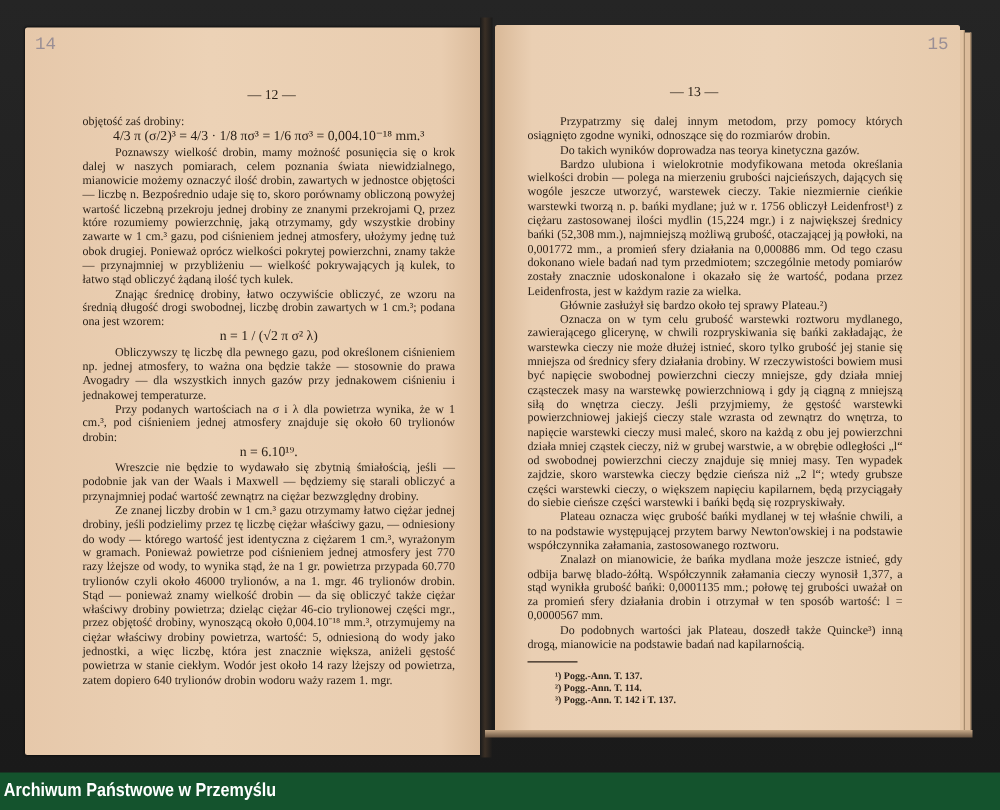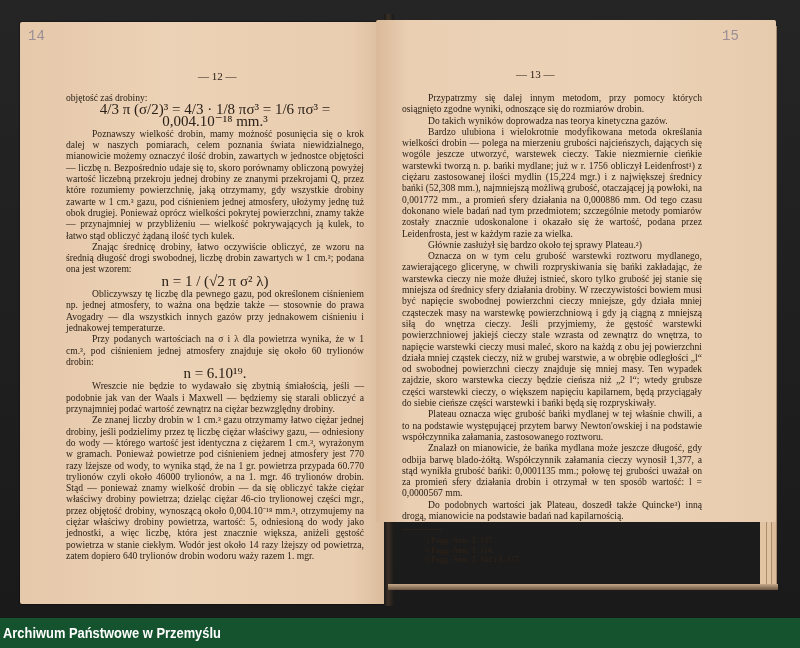--- a/index.html
+++ b/index.html
@@ -7,38 +7,38 @@
     width:800px; height:648px; overflow:hidden; position:relative;
     background:#1c1c1c;
     font-family:"Liberation Serif","DejaVu Serif",serif;
   }
   .viewer { position:absolute; left:0; top:0; width:800px; height:618px;
     background:linear-gradient(#252525,#1a1a1a); }
   .page { position:absolute; background:#e9cdb0; color:#2b2118; }
   .page-left { left:20px; top:22px; width:370px; height:582px;
     background:linear-gradient(90deg,#e6c8aa 0%,#ecd2b6 40%,#e9cdb0 90%,#d8b898 100%);
     border-radius:2px; box-shadow:0 0 2px #000; }
-  .page-right { left:376px; top:20px; width:372px; height:502px;
+  .page-right { left:396px; top:20px; width:372px; height:566px;
     background:linear-gradient(90deg,#d9b998 0%,#eacfb3 8%,#ecd3b8 60%,#e7cbad 100%);
-    border-radius:2px;padding-left:28px; }
+    border-radius:2px; }
   .page-edge { position:absolute; background:#e2c3a2; border-right:1px solid #a88c6e; }
   .edge1 { left:760px; top:22px; width:6px; height:566px; }
   .edge2 { left:766px; top:24px; width:5px; height:562px; }
   .edge3 { left:771px; top:26px; width:5px; height:560px; background:#dcbc9b; }
   .gutter { position:absolute; left:384px; top:14px; width:10px; height:592px;
     background:linear-gradient(90deg,#1a1a1a,#3a2f25 40%,#1a1a1a); }
   .bottom-shadow { position:absolute; left:388px; top:584px; width:390px; height:6px;
     background:linear-gradient(#c7a988,#6b5643); }
   .handnote { position:absolute; font-family:Liberation Mono, monospace; color:#9a8f95;
     font-size:14px; font-weight:300; }
   .pagenum { position:absolute; font-size:11px; color:#2b2118; }
   .textblock { position:absolute; font-size:9.6px; line-height:11.3px; text-align:justify; }
   .textblock p { margin:0;font-family:Liberation Serif, serif; }
   .indent { text-indent:26px; }
-  .formula { text-align:center; font-size:15px; margin:1px 0; }
+  .formula { text-align:center; font-size:11px; margin:1px 0; }
   .footnote-rule { width:40px; border-top:1px solid #2b2118; margin:8px 0 6px 0; }
   .footnotes { font-size:8px; line-height:9.5px; padding-left:22px;font-weight:bold; }
   .caption-bar { position:absolute; left:0; top:618px; width:800px; height:30px; background:#14532d; }
   .caption { position:absolute; left:3px; top:6px; color:#fff;
     font-family:"Liberation Sans","DejaVu Sans",sans-serif; font-size:15px; font-weight:bold;
     transform:scaleX(0.86); transform-origin:left center; }
 </style>
 </head>
 <body>
 
@@ -69,21 +69,21 @@
   <div class="page page-right">
     <div class="handnote" style="left:346px;top:8px;">15</div>
     <div class="pagenum" style="left:140px;top:48px;">— 13 —</div>
     <div class="textblock" style="left:26px;top:72px;width:300px;">
       <p class="indent">Przypatrzmy się dalej innym metodom, przy pomocy których osiągnięto zgodne wyniki, odnoszące się do rozmiarów drobin.</p>
       <p class="indent">Do takich wyników doprowadza nas teorya kinetyczna gazów.</p>
       <p class="indent">Bardzo ulubiona i wielokrotnie modyfikowana metoda określania wielkości drobin — polega na mierzeniu grubości najcieńszych, dających się wogóle jeszcze utworzyć, warstewek cieczy. Takie niezmiernie cieńkie warstewki tworzą n. p. bańki mydlane; już w r. 1756 obliczył Leidenfrost¹) z ciężaru zastosowanej ilości mydlin (15,224 mgr.) i z największej średnicy bańki (52,308 mm.), najmniejszą możliwą grubość, otaczającej ją powłoki, na 0,001772 mm., a promień sfery działania na 0,000886 mm. Od tego czasu dokonano wiele badań nad tym przedmiotem; szczególnie metody pomiarów zostały znacznie udoskonalone i okazało się że wartość, podana przez Leidenfrosta, jest w każdym razie za wielka.</p>
       <p class="indent">Głównie zasłużył się bardzo około tej sprawy Plateau.²)</p>
       <p class="indent">Oznacza on w tym celu grubość warstewki roztworu mydlanego, zawierającego glicerynę, w chwili rozpryskiwania się bańki zakładając, że warstewka cieczy nie może dłużej istnieć, skoro tylko grubość jej stanie się mniejsza od średnicy sfery działania drobiny. W rzeczywistości bowiem musi być napięcie swobodnej powierzchni cieczy mniejsze, gdy działa mniej cząsteczek masy na warstewkę powierzchniową i gdy ją ciągną z mniejszą siłą do wnętrza cieczy. Jeśli przyjmiemy, że gęstość warstewki powierzchniowej jakiejś cieczy stale wzrasta od zewnątrz do wnętrza, to napięcie warstewki cieczy musi maleć, skoro na każdą z obu jej powierzchni działa mniej cząstek cieczy, niż w grubej warstwie, a w obrębie odległości „l“ od swobodnej powierzchni cieczy znajduje się mniej masy. Ten wypadek zajdzie, skoro warstewka cieczy będzie cieńsza niż „2 l“; wtedy grubsze części warstewki cieczy, o większem napięciu kapilarnem, będą przyciągały do siebie cieńsze części warstewki i bańki będą się rozpryskiwały.</p>
       <p class="indent">Plateau oznacza więc grubość bańki mydlanej w tej właśnie chwili, a to na podstawie występującej przytem barwy Newton'owskiej i na podstawie współczynnika załamania, zastosowanego roztworu.</p>
-      <p class="indent">Znalazł on mianowicie, że bańka mydlana może jeszcze długość, gdy odbija barwę blado-żółtą. Współczynnik załamania cieczy wynosił 1,377, a stąd wynikła grubość bańki: 0,0001135 mm.; połowę tej grubości uważał on za promień sfery działania drobin i otrzymał w ten sposób wartość: l = 0,0000567 mm.</p>
+      <p class="indent">Znalazł on mianowicie, że bańka mydlana może jeszcze istnieć, gdy odbija barwę blado-żółtą. Współczynnik załamania cieczy wynosił 1,377, a stąd wynikła grubość bańki: 0,0001135 mm.; połowę tej grubości uważał on za promień sfery działania drobin i otrzymał w ten sposób wartość: l = 0,0000567 mm.</p>
       <p class="indent">Do podobnych wartości jak Plateau, doszedł także Quincke³) inną drogą, mianowicie na podstawie badań nad kapilarnością.</p>
       <div class="footnote-rule"></div>
       <div class="footnotes">
         <div>¹) Pogg.-Ann. T. 137.</div>
         <div>²) Pogg.-Ann. T. 114.</div>
         <div>³) Pogg.-Ann. T. 142 i T. 137.</div>
       </div>
     </div>
   </div>
   <div class="bottom-shadow"></div>

